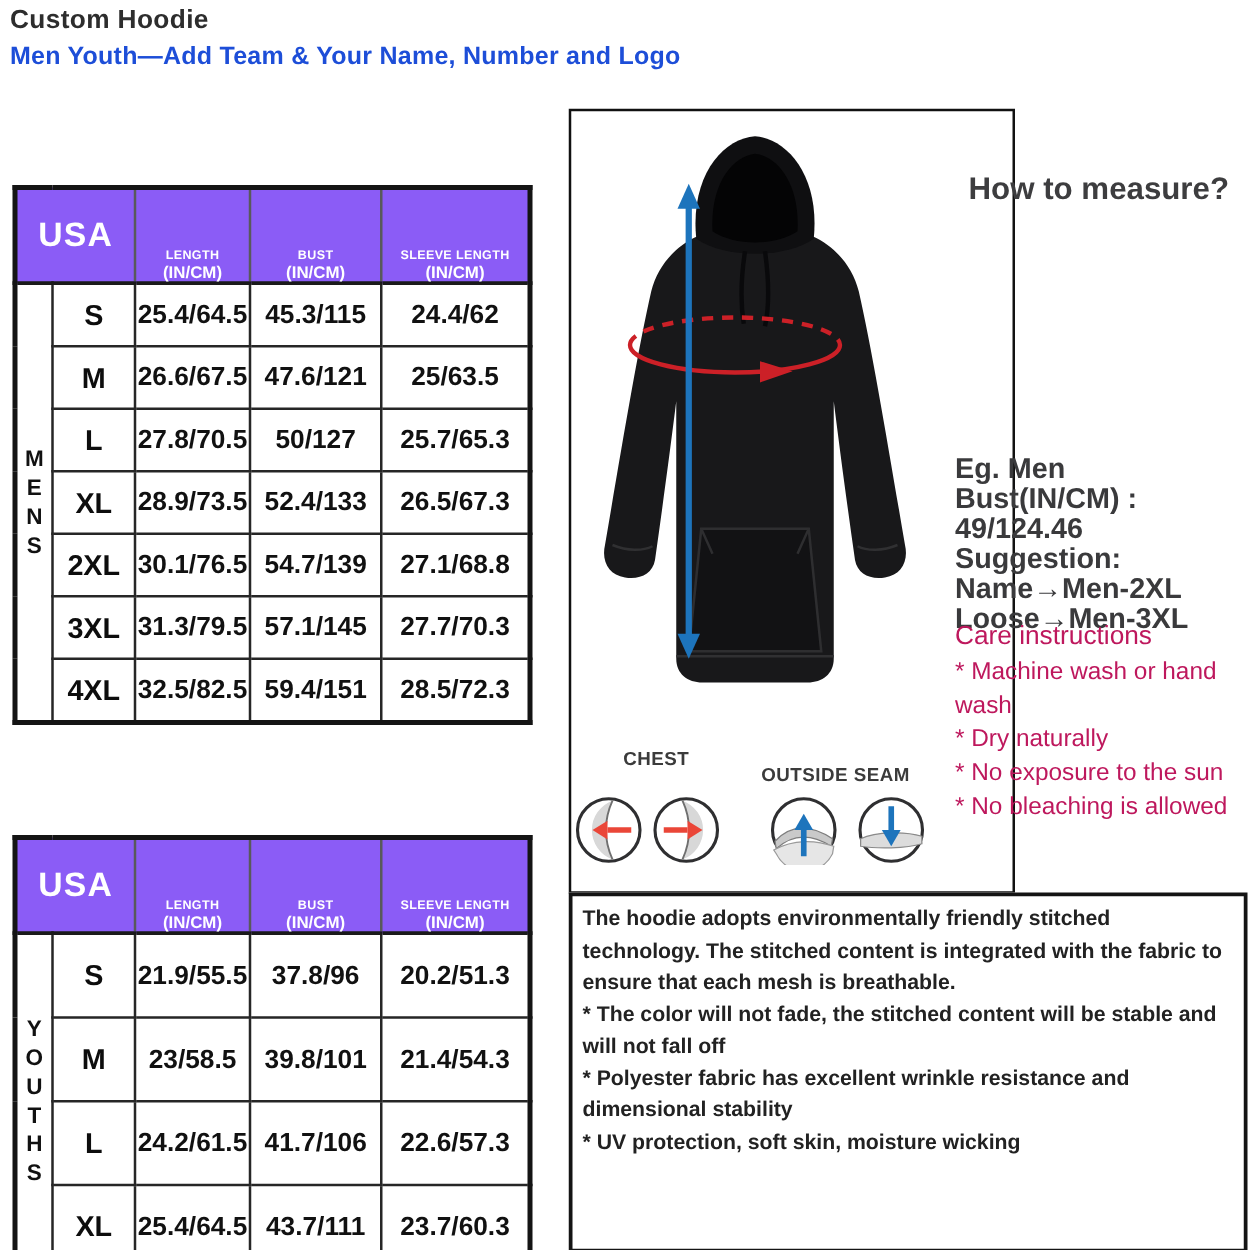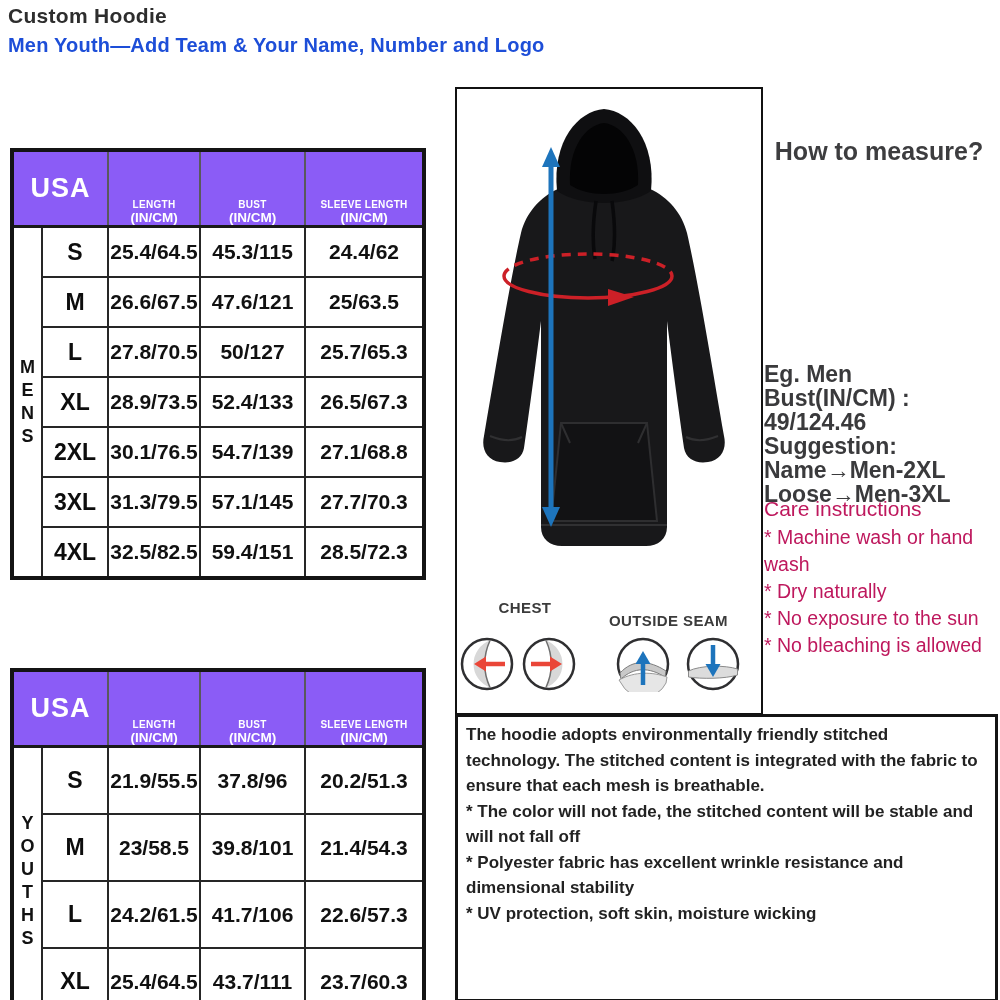--- a/index.html
+++ b/index.html
@@ -20,21 +20,21 @@
   .col-head-l1{font-size:10px;font-weight:bold;letter-spacing:.3px;margin-top:47px;}
   .col-head-l2{font-size:13.5px;font-weight:bold;}
   td.group-cell{background:#fff;width:30px;}
   .vert-label{display:flex;flex-direction:column;align-items:center;justify-content:center;font-weight:bold;font-size:18px;line-height:23px;color:#111;}
   td.size-cell{font-size:23px;font-weight:bold;color:#0d0d0d;}
   td.val-cell{font-size:21px;font-weight:bold;color:#111;}
   .mens td{height:48px;}
   .youths td{height:65px;}
 
   
-  .center-panel{position:absolute;left:455px;top:87px;width:308px;height:628px;border:2px solid #111;background:#fff;box-sizing:border-box;}
+  .center-panel{position:absolute;left:455px;top:87px;width:357px;height:628px;border:2px solid #111;background:#fff;box-sizing:border-box;}
   .hoodie-svg{position:absolute;left:3px;top:2px;}
   .measure-label{position:absolute;font-size:15px;font-weight:bold;color:#3b3b3b;letter-spacing:.4px;}
   .label-chest{left:12px;top:510px;width:112px;text-align:center;}
   .label-seam{left:152px;top:523px;width:140px;}
   .measure-icon{position:absolute;top:547px;width:56px;height:56px;}
   .icon-1{left:2px;} .icon-2{left:64px;} .icon-3{left:158px;} .icon-4{left:228px;}
 
   
   .right-col{position:absolute;left:762px;top:95px;width:234px;height:622px;margin-top:42px;}
   .htm-heading{position:absolute;top:0px;left:0;width:100%;text-align:center;font-size:25px;font-weight:bold;color:#3d3d3f;}

